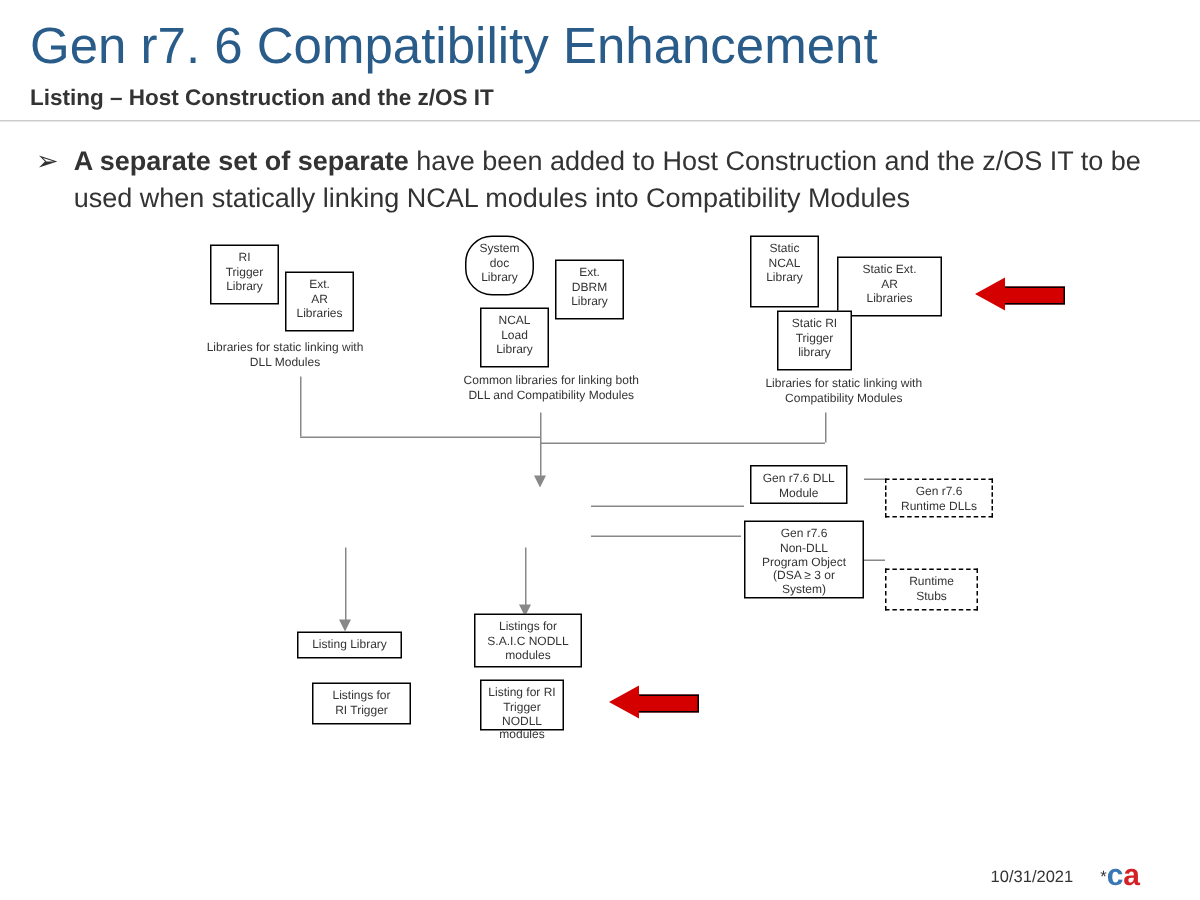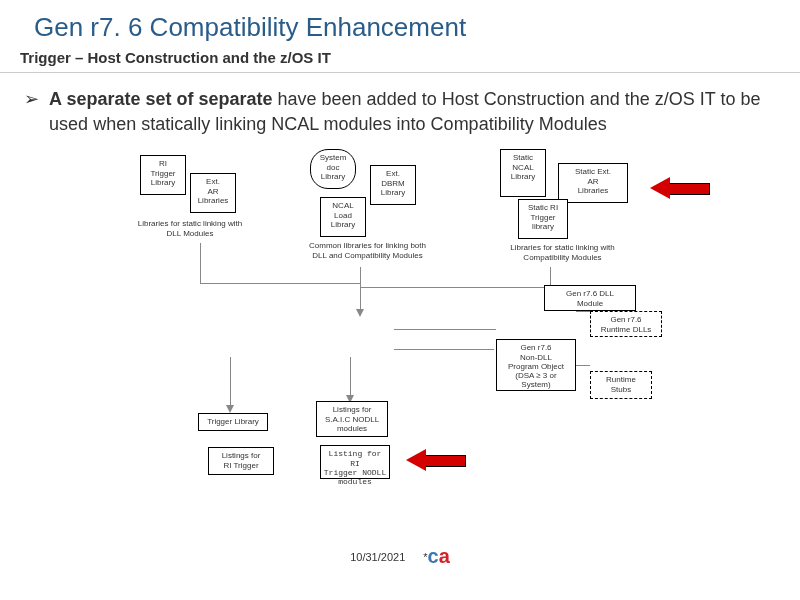--- a/index.html
+++ b/index.html
@@ -5,23 +5,23 @@
   * { margin: 0; padding: 0; box-sizing: border-box; }
   body {
     width: 800px;
     height: 600px;
     background: #fff;
     font-family: Verdana, Arial, sans-serif;
     position: relative;
     overflow: hidden;
   }
   .title {
-    font-size: 26px;
+    font-size: 34px;
     color: #2a5c8a;
-    padding: 12px 20px 6px 34px;
+    padding: 12px 20px 6px 20px;
     font-weight: normal;
   }
   .subtitle {
     font-size: 15px;
     color: #333;
     padding: 0 20px 6px 20px;
     font-weight: bold;
   }
   .hr {
     border: none;
@@ -100,43 +100,43 @@
   }
   .arrowhead-down {
     position: absolute;
     width: 0; height: 0;
     border-left: 4px solid transparent;
     border-right: 4px solid transparent;
     border-top: 8px solid #888;
   }
   .footer {
     position: absolute;
-    bottom: 32px;
+    bottom: 4px;
     left: 40px;
     right: 40px;
     display: flex;
     align-items: center;
-    justify-content: center;
+    justify-content: flex-end;
     font-size: 11px;
     color: #333;
   }
   .footer .left { display: flex; gap: 18px; }
   .logo {
     font-weight: bold;
     font-size: 20px;
     color: #3a78b5;
     font-family: Arial, sans-serif;
   }
   .logo .a { color: #d42027; }
 </style>
 </head>
 <body>
 
 <h1 class="title">Gen r7. 6 Compatibility Enhancement</h1>
-<div class="subtitle">Trigger – Host Construction and the z/OS IT</div>
+<div class="subtitle">Listing – Host Construction and the z/OS IT</div>
 <hr class="hr">
 
 <div class="bullet-row">
   <div class="bullet-mark">➢</div>
   <div class="bullet-text">
     <b>A separate set of separate</b><span> have been added to Host Construction and the z/OS IT to be used when statically linking NCAL modules into Compatibility Modules</span>
   </div>
 </div>
 
 <div class="diagram-wrap">
@@ -158,40 +158,40 @@
   <div class="arrow-red" style="left:620px; top:28px;"></div>
 
   <div class="line" style="left:170px; top:94px; width:1px; height:40px;"></div>
   <div class="line" style="left:330px; top:118px; width:1px; height:45px;"></div>
   <div class="line" style="left:520px; top:118px; width:1px; height:20px;"></div>
   <div class="line" style="left:170px; top:134px; width:160px; height:1px;"></div>
   <div class="line" style="left:330px; top:138px; width:190px; height:1px;"></div>
   <div class="arrowhead-down" style="left:326px; top:160px;"></div>
 
 
-  <div class="box" style="left:470px; top:136px; width:92px; height:26px;margin-left:44px;">Gen r7.6 DLL<br>Module</div>
+  <div class="box" style="left:470px; top:153px; width:65px; height:26px;">Gen r7.6 DLL<br>Module</div>
   <div class="box dashed" style="left:560px; top:162px; width:72px; height:26px;">Gen r7.6<br>Runtime DLLs</div>
   <div class="box" style="left:466px; top:190px; width:80px; height:52px;">Gen r7.6<br>Non-DLL<br>Program Object<br>(DSA ≥ 3 or<br>System)</div>
   <div class="box dashed" style="left:560px; top:222px; width:62px; height:28px;">Runtime<br>Stubs</div>
 
   <div class="line" style="left:364px; top:180px; width:102px; height:1px;"></div>
   <div class="line" style="left:364px; top:200px; width:100px; height:1px;"></div>
   <div class="line" style="left:546px; top:162px; width:14px; height:1px;"></div>
   <div class="line" style="left:546px; top:216px; width:14px; height:1px;"></div>
 
   <div class="line" style="left:200px; top:208px; width:1px; height:50px;"></div>
   <div class="arrowhead-down" style="left:196px; top:256px;"></div>
   <div class="line" style="left:320px; top:208px; width:1px; height:40px;"></div>
   <div class="arrowhead-down" style="left:316px; top:246px;"></div>
 
-  <div class="box" style="left:168px; top:264px; width:70px; height:18px;">Trigger Library</div>
+  <div class="box" style="left:168px; top:264px; width:70px; height:18px;">Listing Library</div>
   <div class="box" style="left:286px; top:252px; width:72px; height:36px;">Listings for<br>S.A.I.C NODLL<br>modules</div>
 
   <div class="box" style="left:178px; top:298px; width:66px; height:28px;">Listings for<br>RI Trigger</div>
-  <div class="box" style="left:290px; top:296px; width:70px; height:34px;font-family:Liberation Mono, monospace;">Listing for RI<br>Trigger NODLL<br>modules</div>
+  <div class="box" style="left:290px; top:296px; width:56px; height:34px;">Listing for RI<br>Trigger NODLL<br>modules</div>
 
   <div class="arrow-red" style="left:376px; top:300px;"></div>
 
 </div>
 
 <div class="footer">
   <div class="left">
     <span>10/31/2021</span>
     <span>*</span>
   </div>

